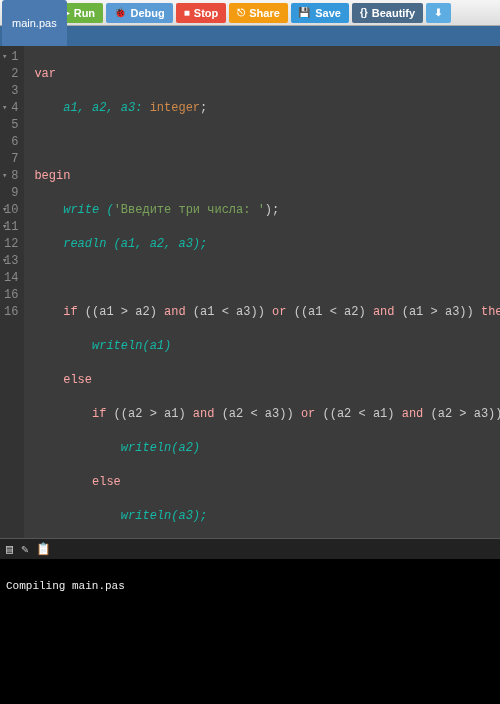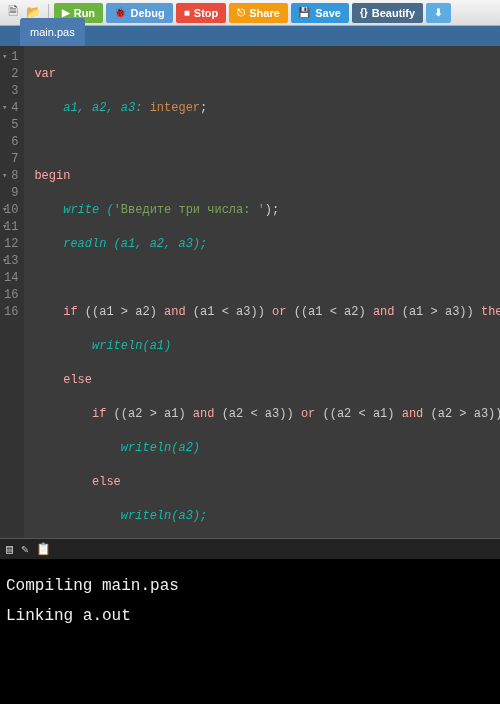--- a/index.html
+++ b/index.html
@@ -64,23 +64,23 @@
   background: #3a6a9a;
   height: 20px;
   display: flex;
   align-items: flex-end;
 }
 .tab {
   background: #4a7ab0;
   color: #fff;
   font-family: Arial, sans-serif;
   font-size: 11px;
-  padding: 8px 10px;
+  padding: 17px 10px;
   border-radius: 3px 3px 0 0;
-  margin-left: 20px;
+  margin-left: 2px;
 }
 
 .editor {
   flex: 1;
   display: flex;
   background: #3b3b3b;
   color: #ccc;
   font-size: 12px;
   line-height: 17px;
   overflow: hidden;
@@ -127,21 +127,21 @@
 }
 .console-header span {
   color: #ccc;
   font-size: 12px;
 }
 
 .console {
   background: #000;
   color: #ddd;
   font-family: "Courier New", monospace;
-  font-size: 16px;
+  font-size: 11px;
   line-height: 15px;
   padding: 4px 6px;
   height: 144px;
   white-space: pre-wrap;
 }
 .console .white { color: #eee; }
 .console .yellow { color: #cccc00; }
 </style>
 </head>
 <body>
@@ -223,20 +223,19 @@
 </div>
 
 <div class="console-header">
   <span>▤</span>
   <span>✎</span>
   <span>📋</span>
 </div>
 
 <div class="console">
 <span class="white" style="display: block;">Compiling main.pas</span>
-<span class="white" style="display: block;">Linking a.out</span>
 
 
 <span class="white" style="display: block;"></span>
 <span class="white" style="display: block;"></span>
 
 
 </div>
 
 </body></html>

